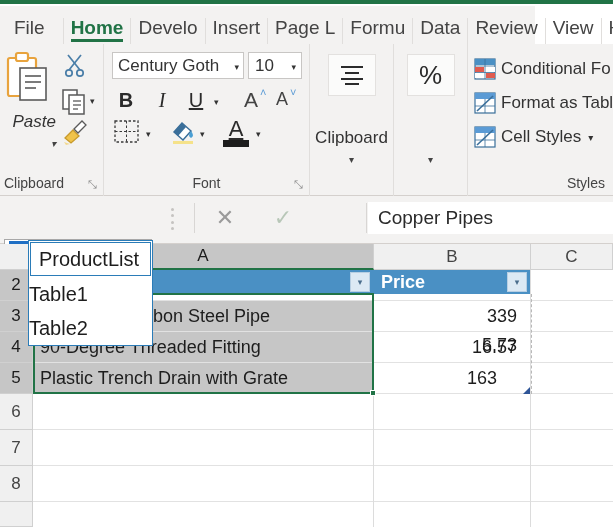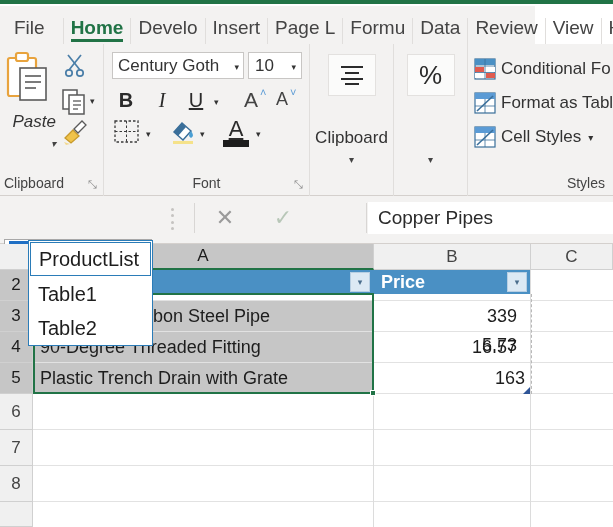--- a/index.html
+++ b/index.html
@@ -275,21 +275,20 @@
   .nb-dropdown {
     position: absolute; left: 4px; top: 240px;
     width: 125px;
     background: #ffffff;
     border: 1px solid #2b7cb8;
     z-index: 50;
     margin-left: 24px;
   }
   .nb-item {
     height: 34px; display: flex; align-items: center;
-    padding-left: 9px;
     font-size: 20px; color: #1d1d1d;
     white-space: nowrap; cursor: default;
   }
   .nb-item.hl {
     border: 1px solid #2b7cb8; background: #ffffff;
     height: 34px; margin: 1px;
     padding-left: 8px;
   }
 </style>
 </head>
@@ -519,21 +518,21 @@
     <div class="cell" style="left:33px;top:50px;width:341px;height:30px;">pes</div>
     <div class="cell" style="left:374px;top:50px;width:150px;height:30px;justify-content:flex-end;margin-top:36px;">5.73</div>
 
     <div class="cell" style="left:33px;top:57px;width:341px;height:31px;">Seamless Carbon Steel Pipe</div>
     <div class="cell" style="left:374px;top:57px;width:150px;height:31px;justify-content:flex-end;">339</div>
 
     <div class="cell" style="left:33px;top:88px;width:341px;height:31px;">90-Degree Threaded Fitting</div>
     <div class="cell" style="left:374px;top:88px;width:150px;height:31px;justify-content:flex-end;">16.57</div>
 
     <div class="cell" style="left:33px;top:119px;width:341px;height:31px;">Plastic Trench Drain with Grate</div>
-    <div class="cell" style="left:382px;top:119px;width:150px;height:31px;justify-content:flex-end;padding-left:11px;">163</div>
+    <div class="cell" style="left:354px;top:119px;width:150px;height:31px;justify-content:flex-end;padding-left:11px;">163</div>
 
     <div class="gridline-h" style="left:33px;top:56px;width:580px;"></div>
     <div class="gridline-h" style="left:33px;top:87px;width:580px;"></div>
     <div class="gridline-h" style="left:33px;top:118px;width:580px;"></div>
     <div class="gridline-h" style="left:33px;top:149px;width:580px;"></div>
     <div class="gridline-h" style="left:33px;top:185px;width:580px;"></div>
     <div class="gridline-h" style="left:33px;top:221px;width:580px;"></div>
     <div class="gridline-h" style="left:33px;top:257px;width:580px;"></div>
 
     <div class="gridline-v" style="left:373px;top:150px;height:133px;"></div>

